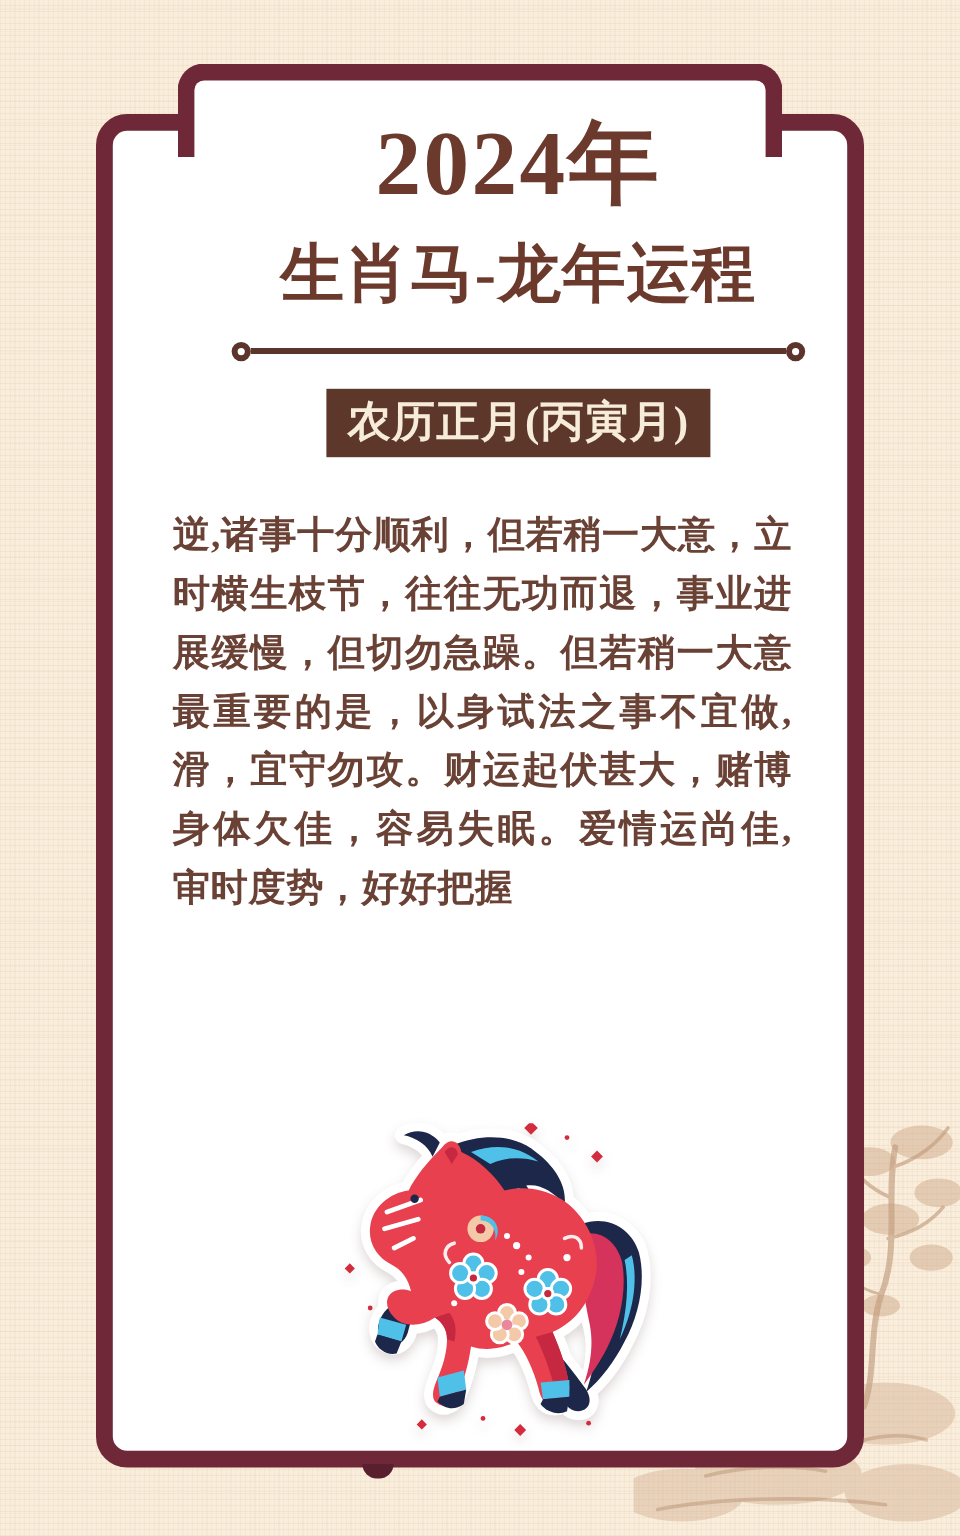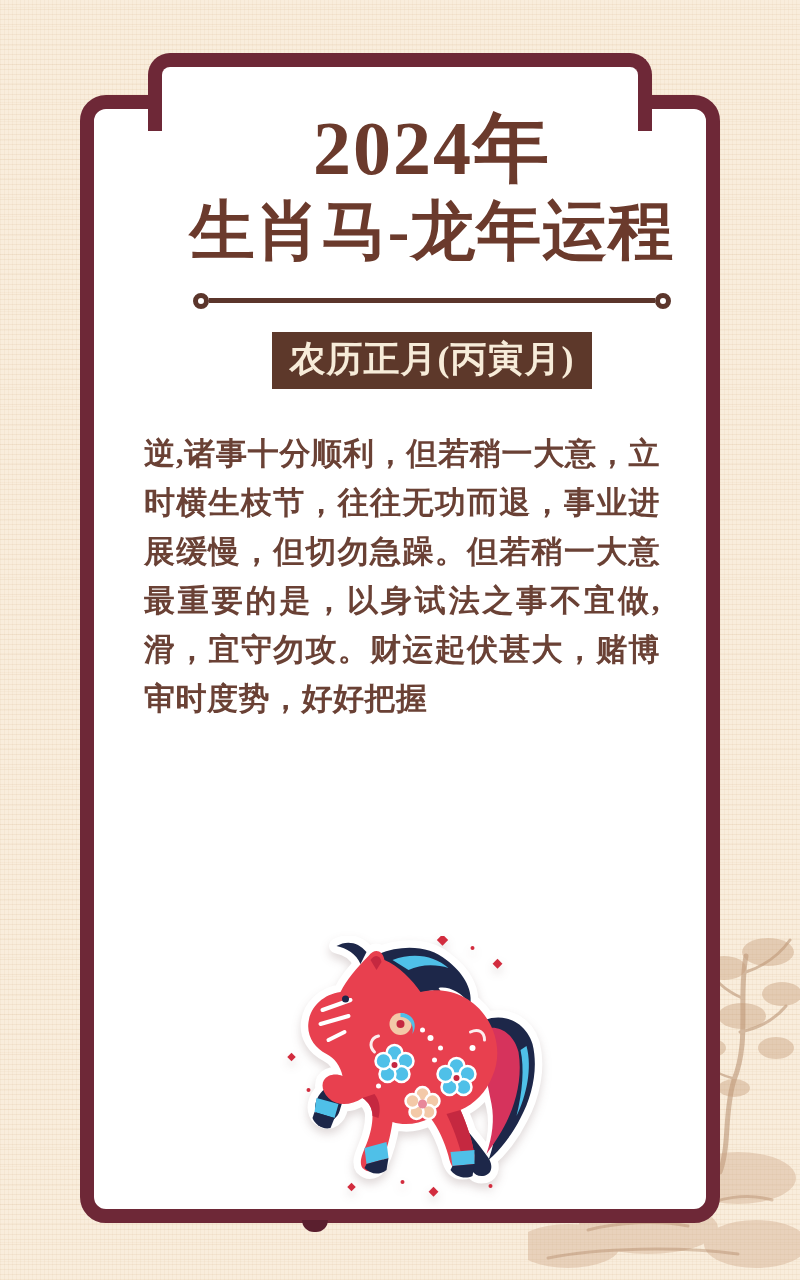--- a/index.html
+++ b/index.html
@@ -35,28 +35,28 @@
     border:14px solid var(--frame);
     border-bottom:none;
     border-radius:22px 22px 0 0;
   }
   .notch{
     position:absolute;left:302px;top:1220px;width:26px;height:12px;z-index:2;
     background:var(--notch);
     border-radius:0 0 13px 13px;
   }
   .content{
-    position:absolute;left:80px;top:109px;width:704px;z-index:3;
+    position:absolute;left:80px;top:98px;width:704px;z-index:3;
     text-align:center;color:var(--title);
   }
   .year-title{
     font-size:76px;font-weight:700;line-height:1.05;letter-spacing:2px;
   }
   .subtitle{
-    font-size:65px;font-weight:700;line-height:1.0;margin-top:10px;letter-spacing:1px;
+    font-size:53px;font-weight:700;line-height:1.0;margin-top:25px;letter-spacing:1px;
   }
   .divider{
     width:478px;margin:28px auto 0;display:flex;align-items:center;height:18px;
   }
   .divider .ring{
     width:16px;height:16px;border:5px solid var(--divider);border-radius:50%;
     background:transparent;flex:0 0 auto;
   }
   .divider .line{flex:1 1 auto;height:5px;background:var(--divider);}
   .banner{
@@ -131,20 +131,21 @@
   <div>
     <div class="banner">农历正月(丙寅月)</div>
   </div>
 
   <div class="fortune">
     <div class="fortune-line">逆,诸事十分顺利，但若稍一大意，立</div>
     <div class="fortune-line">时横生枝节，往往无功而退，事业进</div>
     <div class="fortune-line">展缓慢，但切勿急躁。但若稍一大意</div>
     <div class="fortune-line">最重要的是，以身试法之事不宜做,</div>
     <div class="fortune-line">滑，宜守勿攻。财运起伏甚大，赌博</div>
+    <div class="fortune-line">身体欠佳，容易失眠。爱情运尚佳,</div>
     <div class="fortune-line last">审时度势，好好把握</div>
   </div>
 </div>
 
 <svg class="horse" viewBox="0 0 265 262">
   <defs>
     <path id="p-body" d="M86 20 C92 12 100 14 102 24 C116 30 130 44 138 56 C164 50 190 60 204 82 C216 100 218 122 210 140 C204 156 192 168 178 174 C184 188 190 204 192 220 C192 230 188 236 180 236 C172 236 168 230 166 220 C162 206 156 192 148 182 C136 188 122 190 110 186 C108 200 104 216 98 228 C94 236 86 238 80 232 C76 226 80 218 84 208 C88 198 90 188 90 180 C90 172 86 166 80 162 C68 170 54 170 46 162 C38 154 38 144 46 140 C50 138 56 138 60 140 C58 130 52 122 44 118 C32 112 24 100 26 86 C28 70 42 58 58 56 C64 44 74 32 86 20 Z"></path>
     <path id="p-farlegs" d="M166 172 C180 188 196 208 206 222 C212 232 208 240 199 240 C191 240 187 232 184 224 C176 206 164 188 154 176 Z M66 150 C54 146 42 150 36 160 C30 170 32 180 40 184 C48 188 56 182 58 172 C60 164 64 156 66 150 Z"></path>
     <path id="p-mane" d="M96 18 C120 8 148 10 164 24 C180 36 190 52 188 68 C178 56 166 50 156 52 C162 60 166 72 160 82 C150 72 138 64 126 60 C114 56 102 46 96 34 Z M84 16 C76 6 64 4 54 10 C64 12 74 18 78 28 Z"></path>
     <path id="p-tail" d="M202 84 C224 76 244 88 250 108 C256 132 250 160 238 182 C230 198 218 214 206 224 C213 204 215 186 211 170 C205 146 198 120 196 102 Z"></path>

